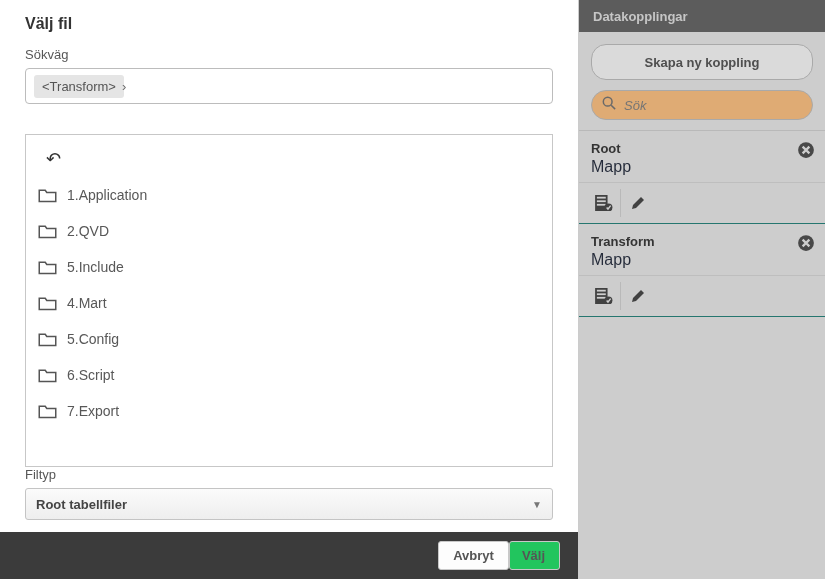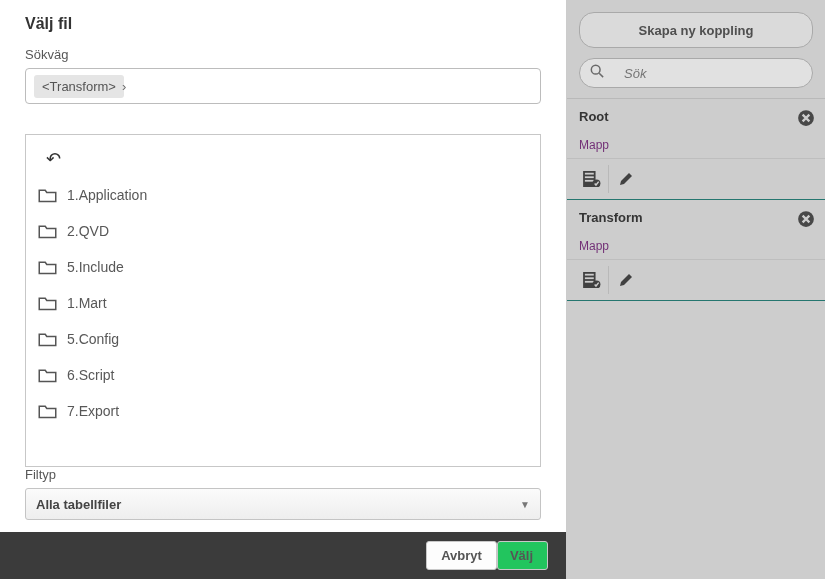--- a/index.html
+++ b/index.html
@@ -98,38 +98,38 @@
     border-bottom: 1px solid #ccc;
   }
   .btn-new-conn {
     display: block; width: 100%;
     border: 1px solid #b8b8b8; background: #f6f6f6;
     border-radius: 15px; height: 36px;
     font-size: 13px; font-weight: bold; color: #444;
     cursor: pointer; margin-bottom: 10px;
   }
   .search-wrap {
-    display: flex; align-items: center; gap: 20px;
-    border: 1px solid #b8b8b8; background: #ffffff;
+    display: flex; align-items: center; gap: 8px;
+    border: 1px solid #b8b8b8; background: #fdba74;
     border-radius: 15px; height: 30px; padding: 0 10px;
   }
   .search-wrap svg { width: 14px; height: 14px; }
   .search-wrap input {
     border: none; outline: none; flex: 1;
     font-size: 13px; color: #555; font-style: italic;
     background: transparent;
   }
   .conn-group { border-bottom: 1px solid #0f766e; }
   .conn-head {
     padding: 10px 12px 6px 12px;
     border-bottom: 1px solid #d3d3d3;
     position: relative;
   }
   .conn-name { font-size: 13px; font-weight: bold; color: #222; }
-  .conn-type { font-size: 12px; color: #701a75; margin-top: 14px; }
+  .conn-type { font-size: 16px; color: #0f172a; margin-top: 2px; }
   .conn-close {
     position: absolute; right: 10px; top: 10px;
     width: 18px; height: 18px; color: #333; cursor: pointer;
   }
   .conn-actions {
     display: flex; padding: 6px 8px; gap: 0;
   }
   .icon-btn {
     width: 34px; height: 28px;
     display: flex; align-items: center; justify-content: center;
@@ -192,21 +192,21 @@
               </svg>
           </span>
           <span>5.Include</span>
         </div>
         <div class="file-row">
           <span class="folder-icon">
             <svg viewBox="0 0 24 20">
                 <path fill="none" stroke="#555" stroke-width="2" d="M1 3h8l2 3h12v12H1z"></path>
               </svg>
           </span>
-          <span>1.Mart</span>
+          <span>4.Mart</span>
         </div>
         <div class="file-row">
           <span class="folder-icon">
             <svg viewBox="0 0 24 20">
                 <path fill="none" stroke="#555" stroke-width="2" d="M1 3h8l2 3h12v12H1z"></path>
               </svg>
           </span>
           <span>5.Config</span>
         </div>
         <div class="file-row">
@@ -223,33 +223,34 @@
                 <path fill="none" stroke="#555" stroke-width="2" d="M1 3h8l2 3h12v12H1z"></path>
               </svg>
           </span>
           <span>7.Export</span>
         </div>
       </div>
 
       <div class="filetype-group">
         <div class="field-label">Filtyp</div>
         <div class="file-type-select">
-          <span>Alla tabellfiler</span>
+          <span>Root tabellfiler</span>
           <span class="chevron">▼</span>
         </div>
       </div>
     </div>
 
     <div class="dialog-footer">
       <button class="btn">Avbryt</button>
       <button class="btn btn-primary">Välj</button>
     </div>
   </div>
 
   <div class="side">
+    <div class="side-header">Datakopplingar</div>
 
     <div class="side-top">
       <button class="btn-new-conn">Skapa ny koppling</button>
       <div class="search-wrap">
         <span>
           <svg viewBox="0 0 16 16">
               <circle cx="6.5" cy="6.5" r="5" fill="none" stroke="#666" stroke-width="1.7"></circle>
               <line x1="10.5" y1="10.5" x2="15" y2="15" stroke="#666" stroke-width="1.7"></line>
             </svg>
         </span>

